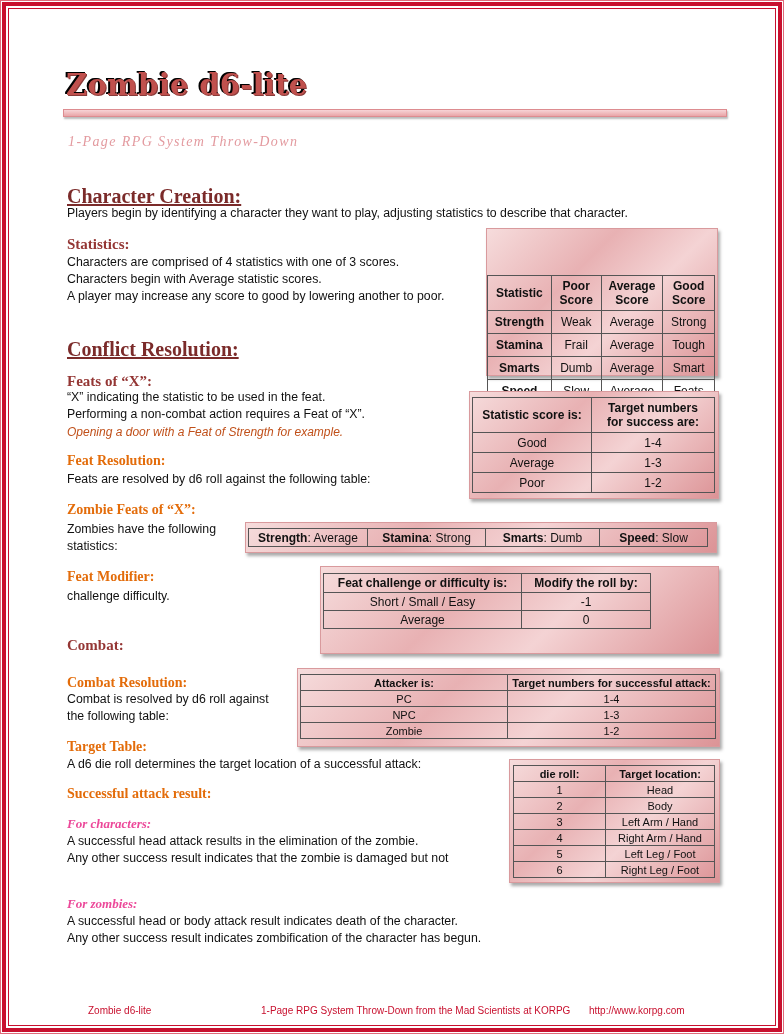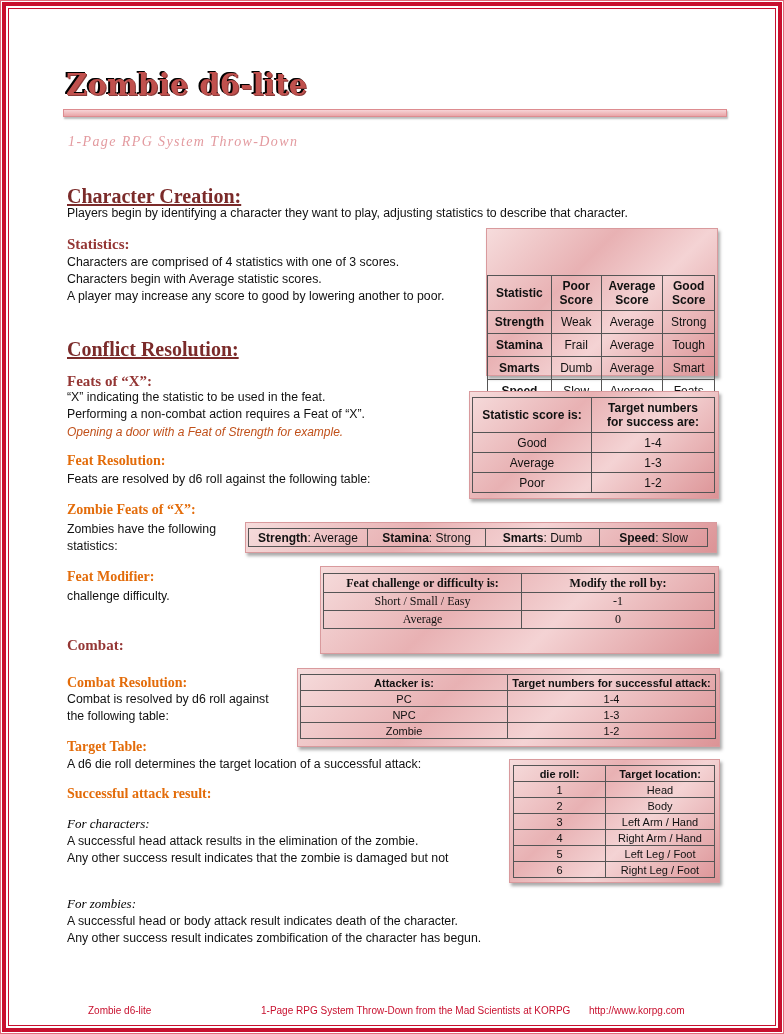--- a/index.html
+++ b/index.html
@@ -14,21 +14,21 @@
            text-shadow: -1px -1px 0 #000, -2px -1px 0 #000, 1px 1px 0 #8a3b39; }
   .title-rule { position:absolute; left:63px; top:109px; width:662px; height:6px;
                 background:linear-gradient(#f7d4d6,#e9a5a8); border:1px solid #dd8c90; box-shadow:1px 2px 2px #bbb; }
   .subtitle { position:absolute; left:68px; top:134px; font-family:"Liberation Serif", serif; font-style:italic;
               font-size:14px; color:#e39a9f; letter-spacing:1.4px; }
 
   .h1 { position:absolute; left:67px; font-family:"Liberation Serif", serif; font-weight:bold; font-size:20px;
         color:#7b2b2a; text-decoration:underline; }
   .h2 { position:absolute; left:67px; font-family:"Liberation Serif", serif; font-weight:bold; font-size:15px; color:#943634; }
   .h2o { position:absolute; left:67px; font-family:"Liberation Serif", serif; font-weight:bold; font-size:14px; color:#e36c0a; }
-  .h3 { position:absolute; left:67px; font-family:"Liberation Serif", serif; font-style:italic; font-weight:normal; font-size:13px; color:#000000; }
+  .h3 { position:absolute; left:67px; font-family:"Liberation Serif", serif; font-style:italic; font-weight:bold; font-size:13px; color:#ec4899; }
   .p { position:absolute; left:67px; font-size:12.3px; line-height:17px; color:#111; }
   .p .line { display:block; white-space:nowrap; }
   .ex { position:absolute; left:67px; font-size:12px; font-style:italic; color:#c0501a; }
 
   .tbox { position:absolute; background:linear-gradient(135deg,#f6dcdc 0%,#e8b1b3 35%,#f4d3d4 60%,#dc9396 100%);
           box-shadow:2px 3px 3px #aaa; border:1px solid #d99a9d; box-sizing:border-box; }
   table.t { position:absolute; border-collapse:collapse; font-size:12px; color:#111; }
   table.t td, table.t th { border:1px solid #555; text-align:center; padding:0; }
   table.t th { font-weight:bold; }
   table.t.small { font-size:11px; }
@@ -147,21 +147,21 @@
   </tr>
 </tbody>
   </table>
 
 <div class="h2o" style="top:569px;">Feat Modifier:</div>
 <div class="p" style="top:588px;">
   <span class="line">challenge difficulty.</span>
 </div>
 
 <div class="tbox" style="left:320px; top:566px; width:399px; height:88px;"></div>
-<table class="t" style="left:323px; top:573px; width:392px;font-family:Liberation Serif, serif;">
+<table class="t" style="left:323px; top:573px; width:328px;">
   <tbody>
       <tr style="height:19px;">
     <th style="width:197px;">Feat challenge or difficulty is:</th>
     <th>Modify the roll by:</th>
   </tr>
   <tr style="height:18px;">
         <td>Short / Small / Easy</td>
         <td>-1</td>
       </tr>
   <tr style="height:18px;">

